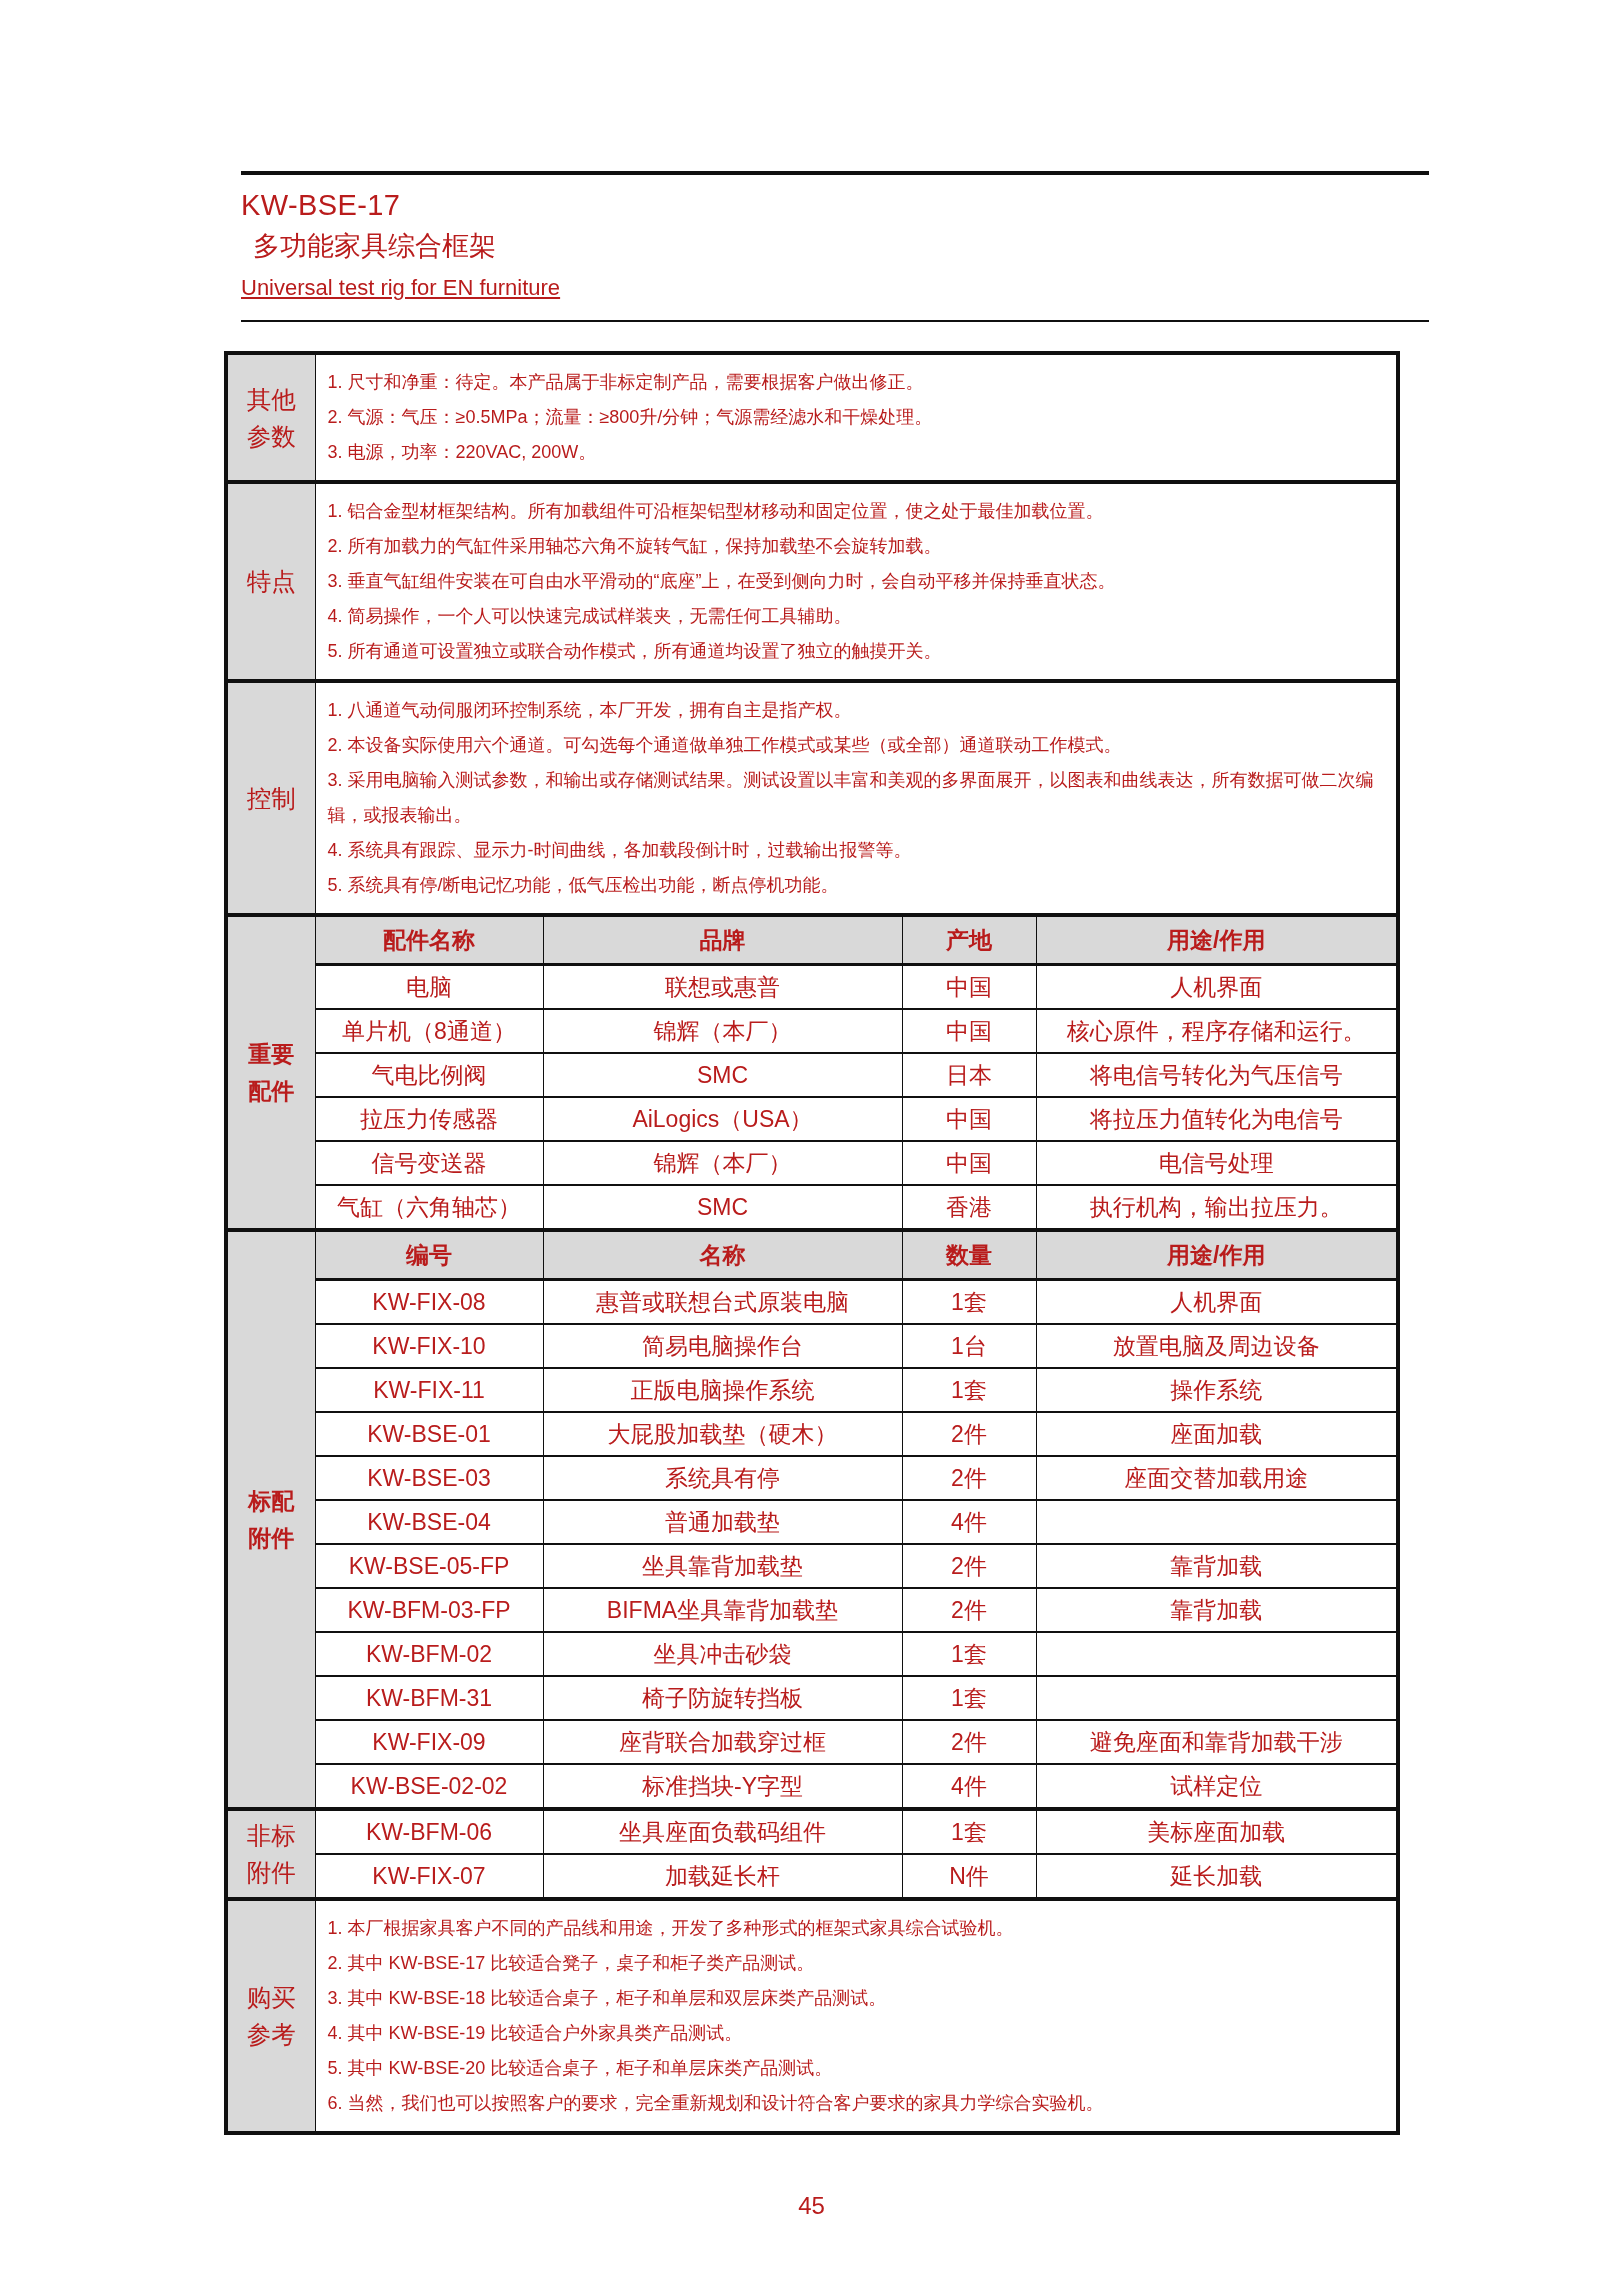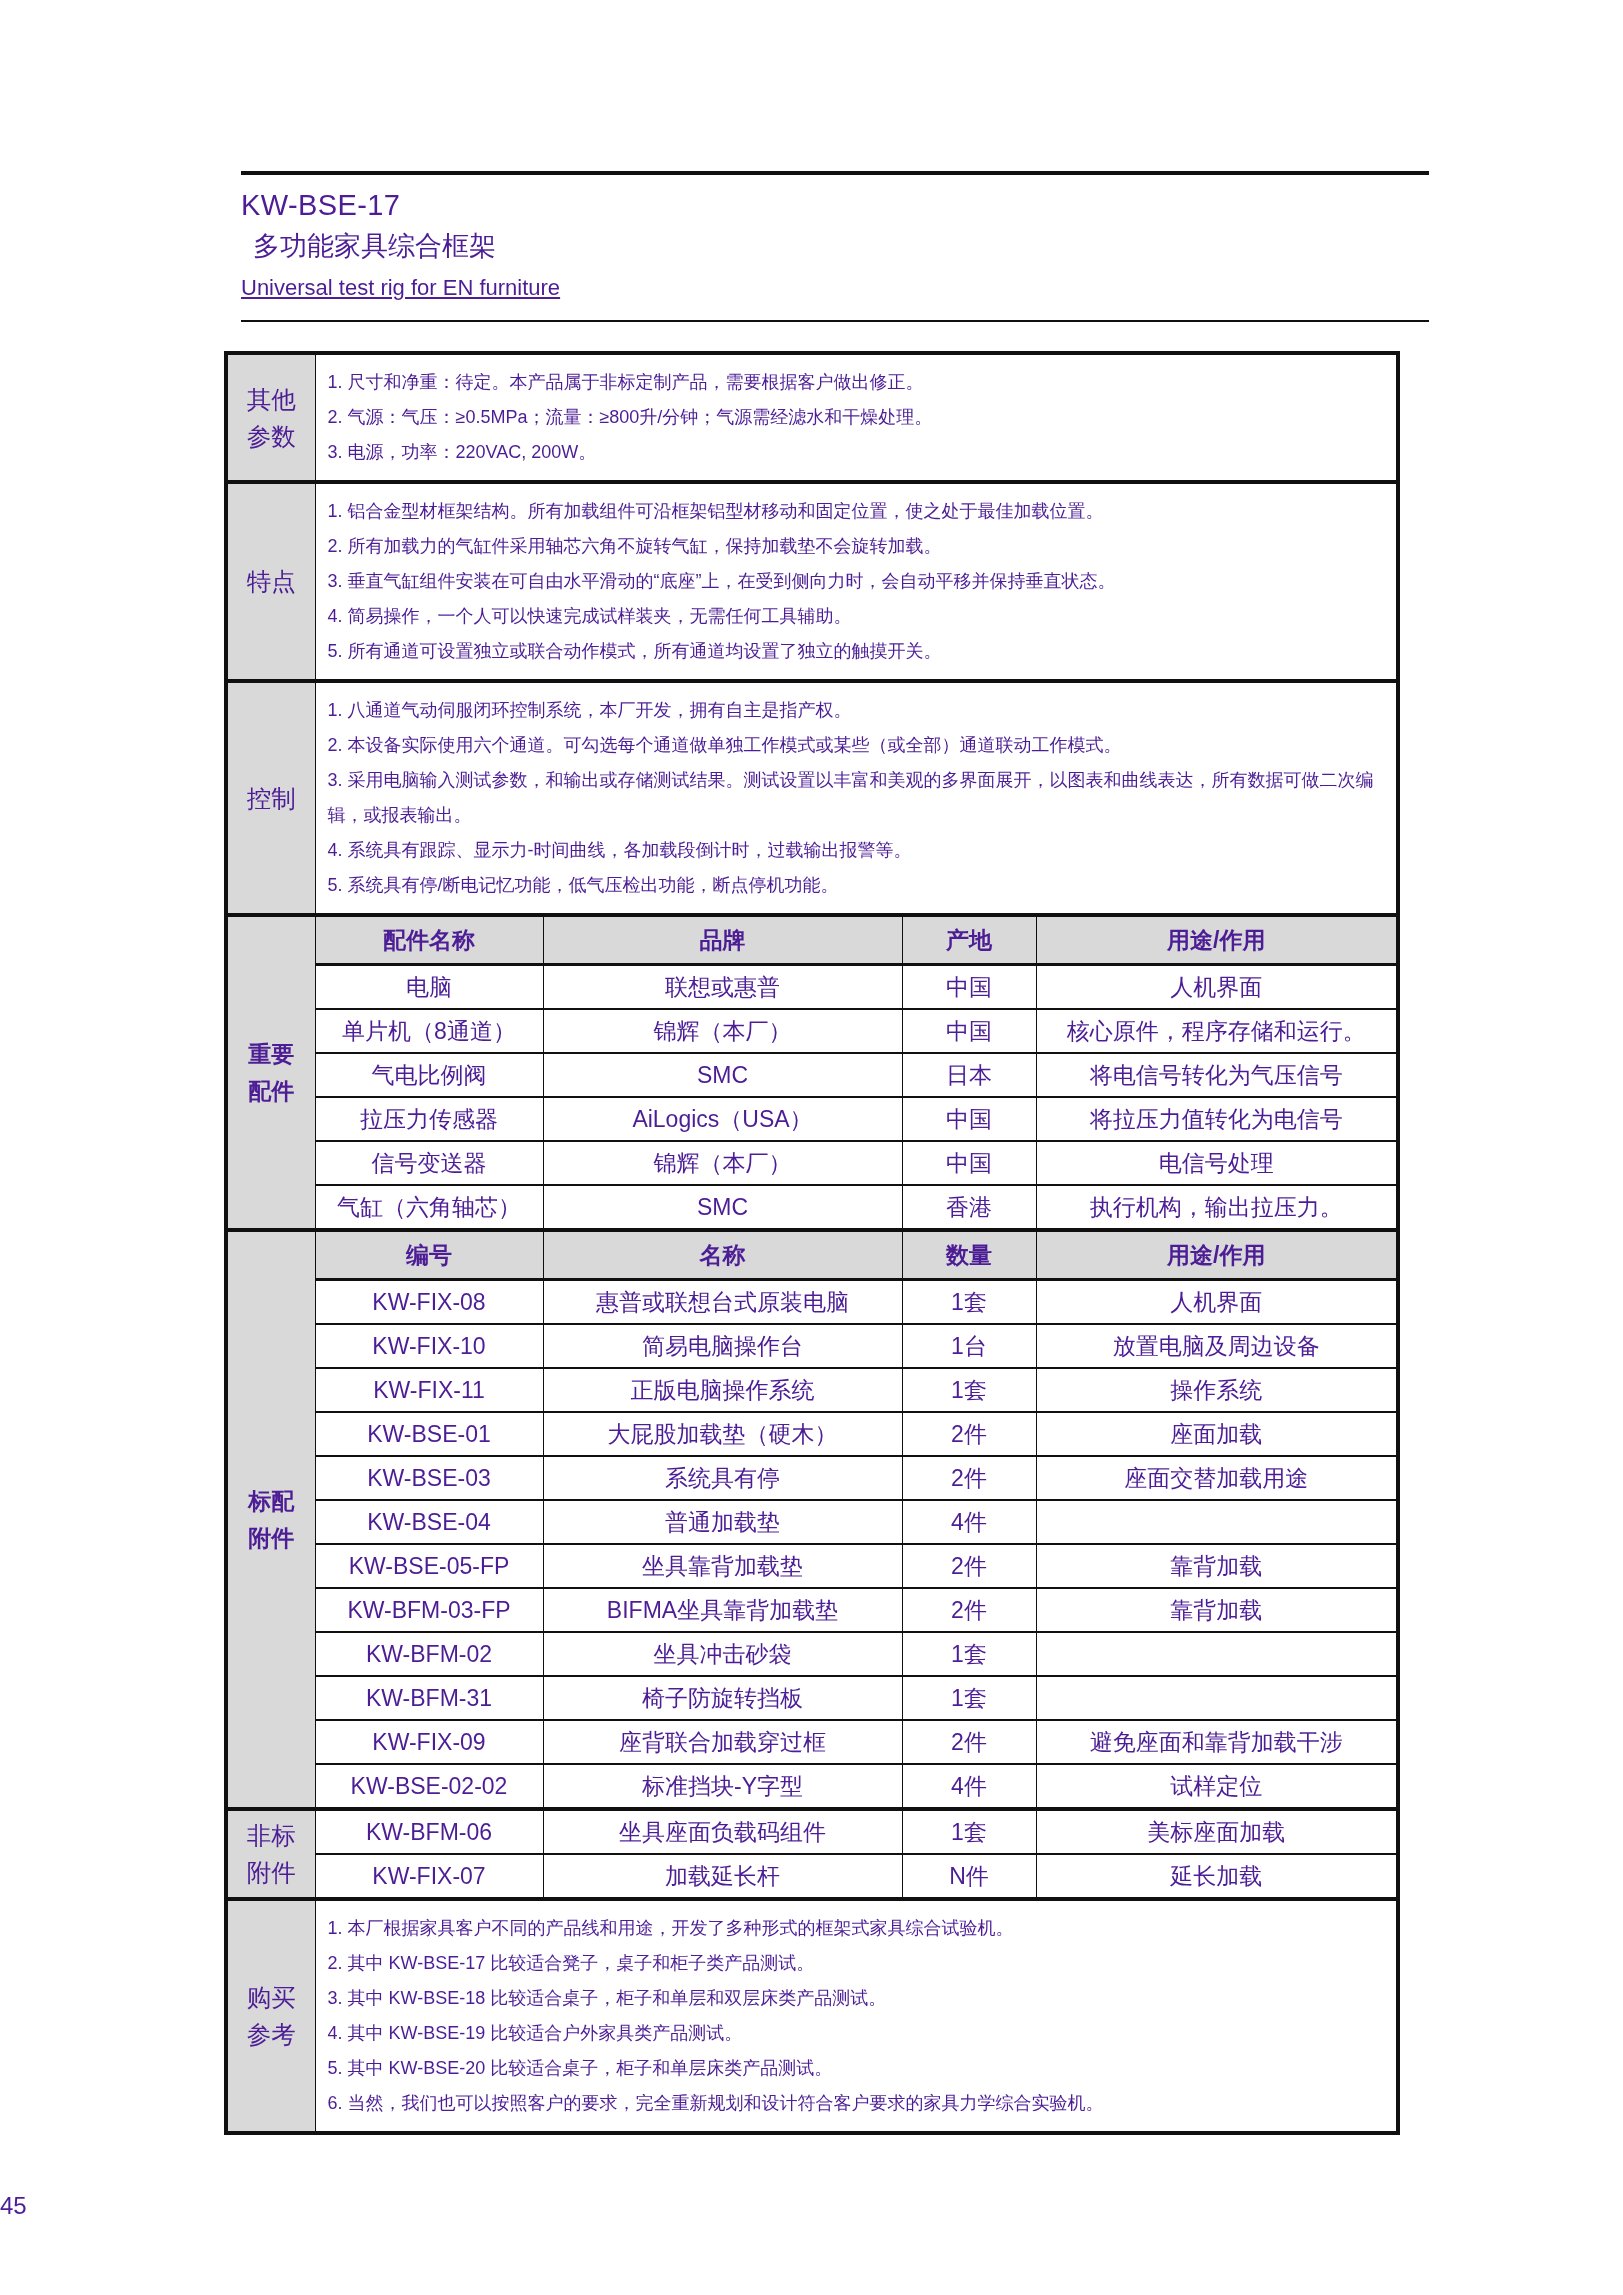--- a/index.html
+++ b/index.html
@@ -1,21 +1,21 @@
 <!DOCTYPE html>
 <html style="font-size:13.5px"><head>
 <meta charset="utf-8">
 <style>
   html,body{margin:0;padding:0;background:#ffffff;}
   .page{
     position:relative;
     width:1604px;height:2295px;
     background:#ffffff;
     font-family:"Liberation Sans","DejaVu Sans",sans-serif;
-    color:#4c1d95;
+    color:#b91c1c;
     overflow:hidden;
   }
   
   .doc-header{
     position:absolute;left:241px;top:171px;width:1188px;
   }
   .rule-top{border-top:4.2px solid #101010;}
   .rule-bottom{border-top:2.5px solid #101010;margin-top:12px;}
   .doc-header .model{
     font-size:29px;line-height:41px;margin-top:10px;font-weight:300;
@@ -55,21 +55,21 @@
     font-size:23px;height:44px;font-weight:bold;
   }
   td.cell{
     text-align:center;vertical-align:middle;
     font-size:23px;height:42px;
     padding:0 5px;
   }
   
   .page-num{
     position:absolute;left:0;top:2192px;width:1623px;
-    text-align:left;font-size:24px;font-weight:300;
+    text-align:center;font-size:24px;font-weight:300;
   }
 </style>
 </head>
 <body>
 
 <div class="page">
 
   <div class="doc-header">
     <div class="rule-top"></div>
     <div class="model">KW-BSE-17</div>

